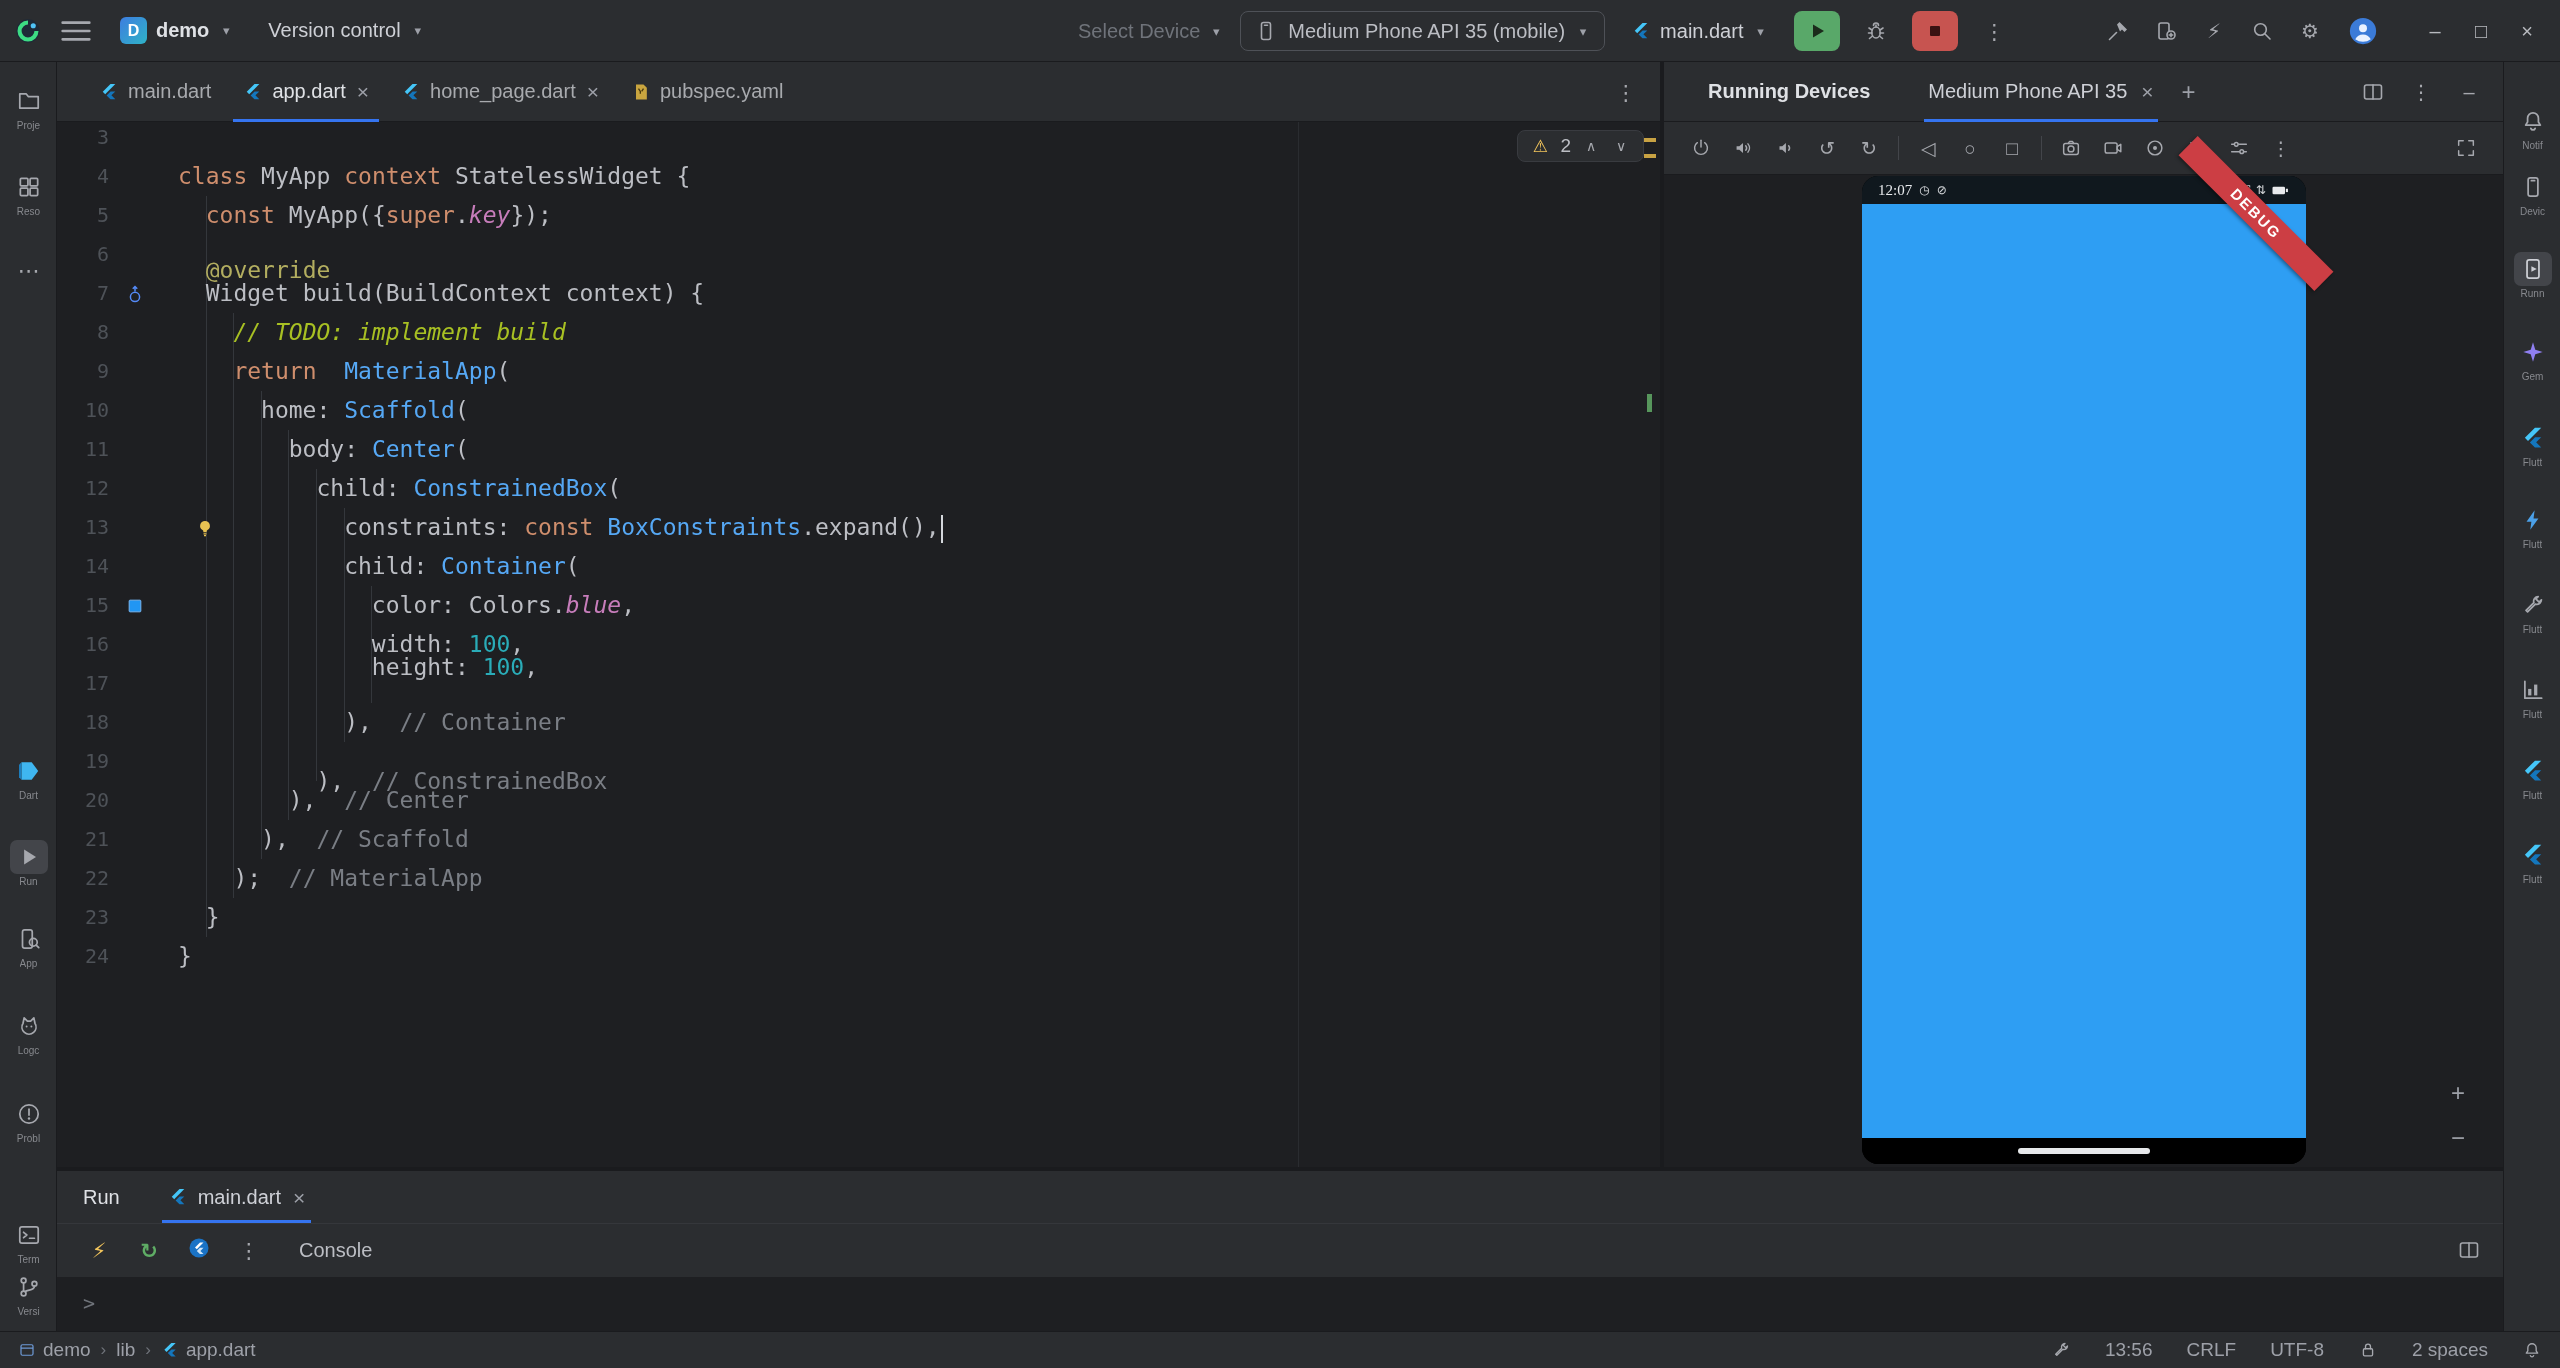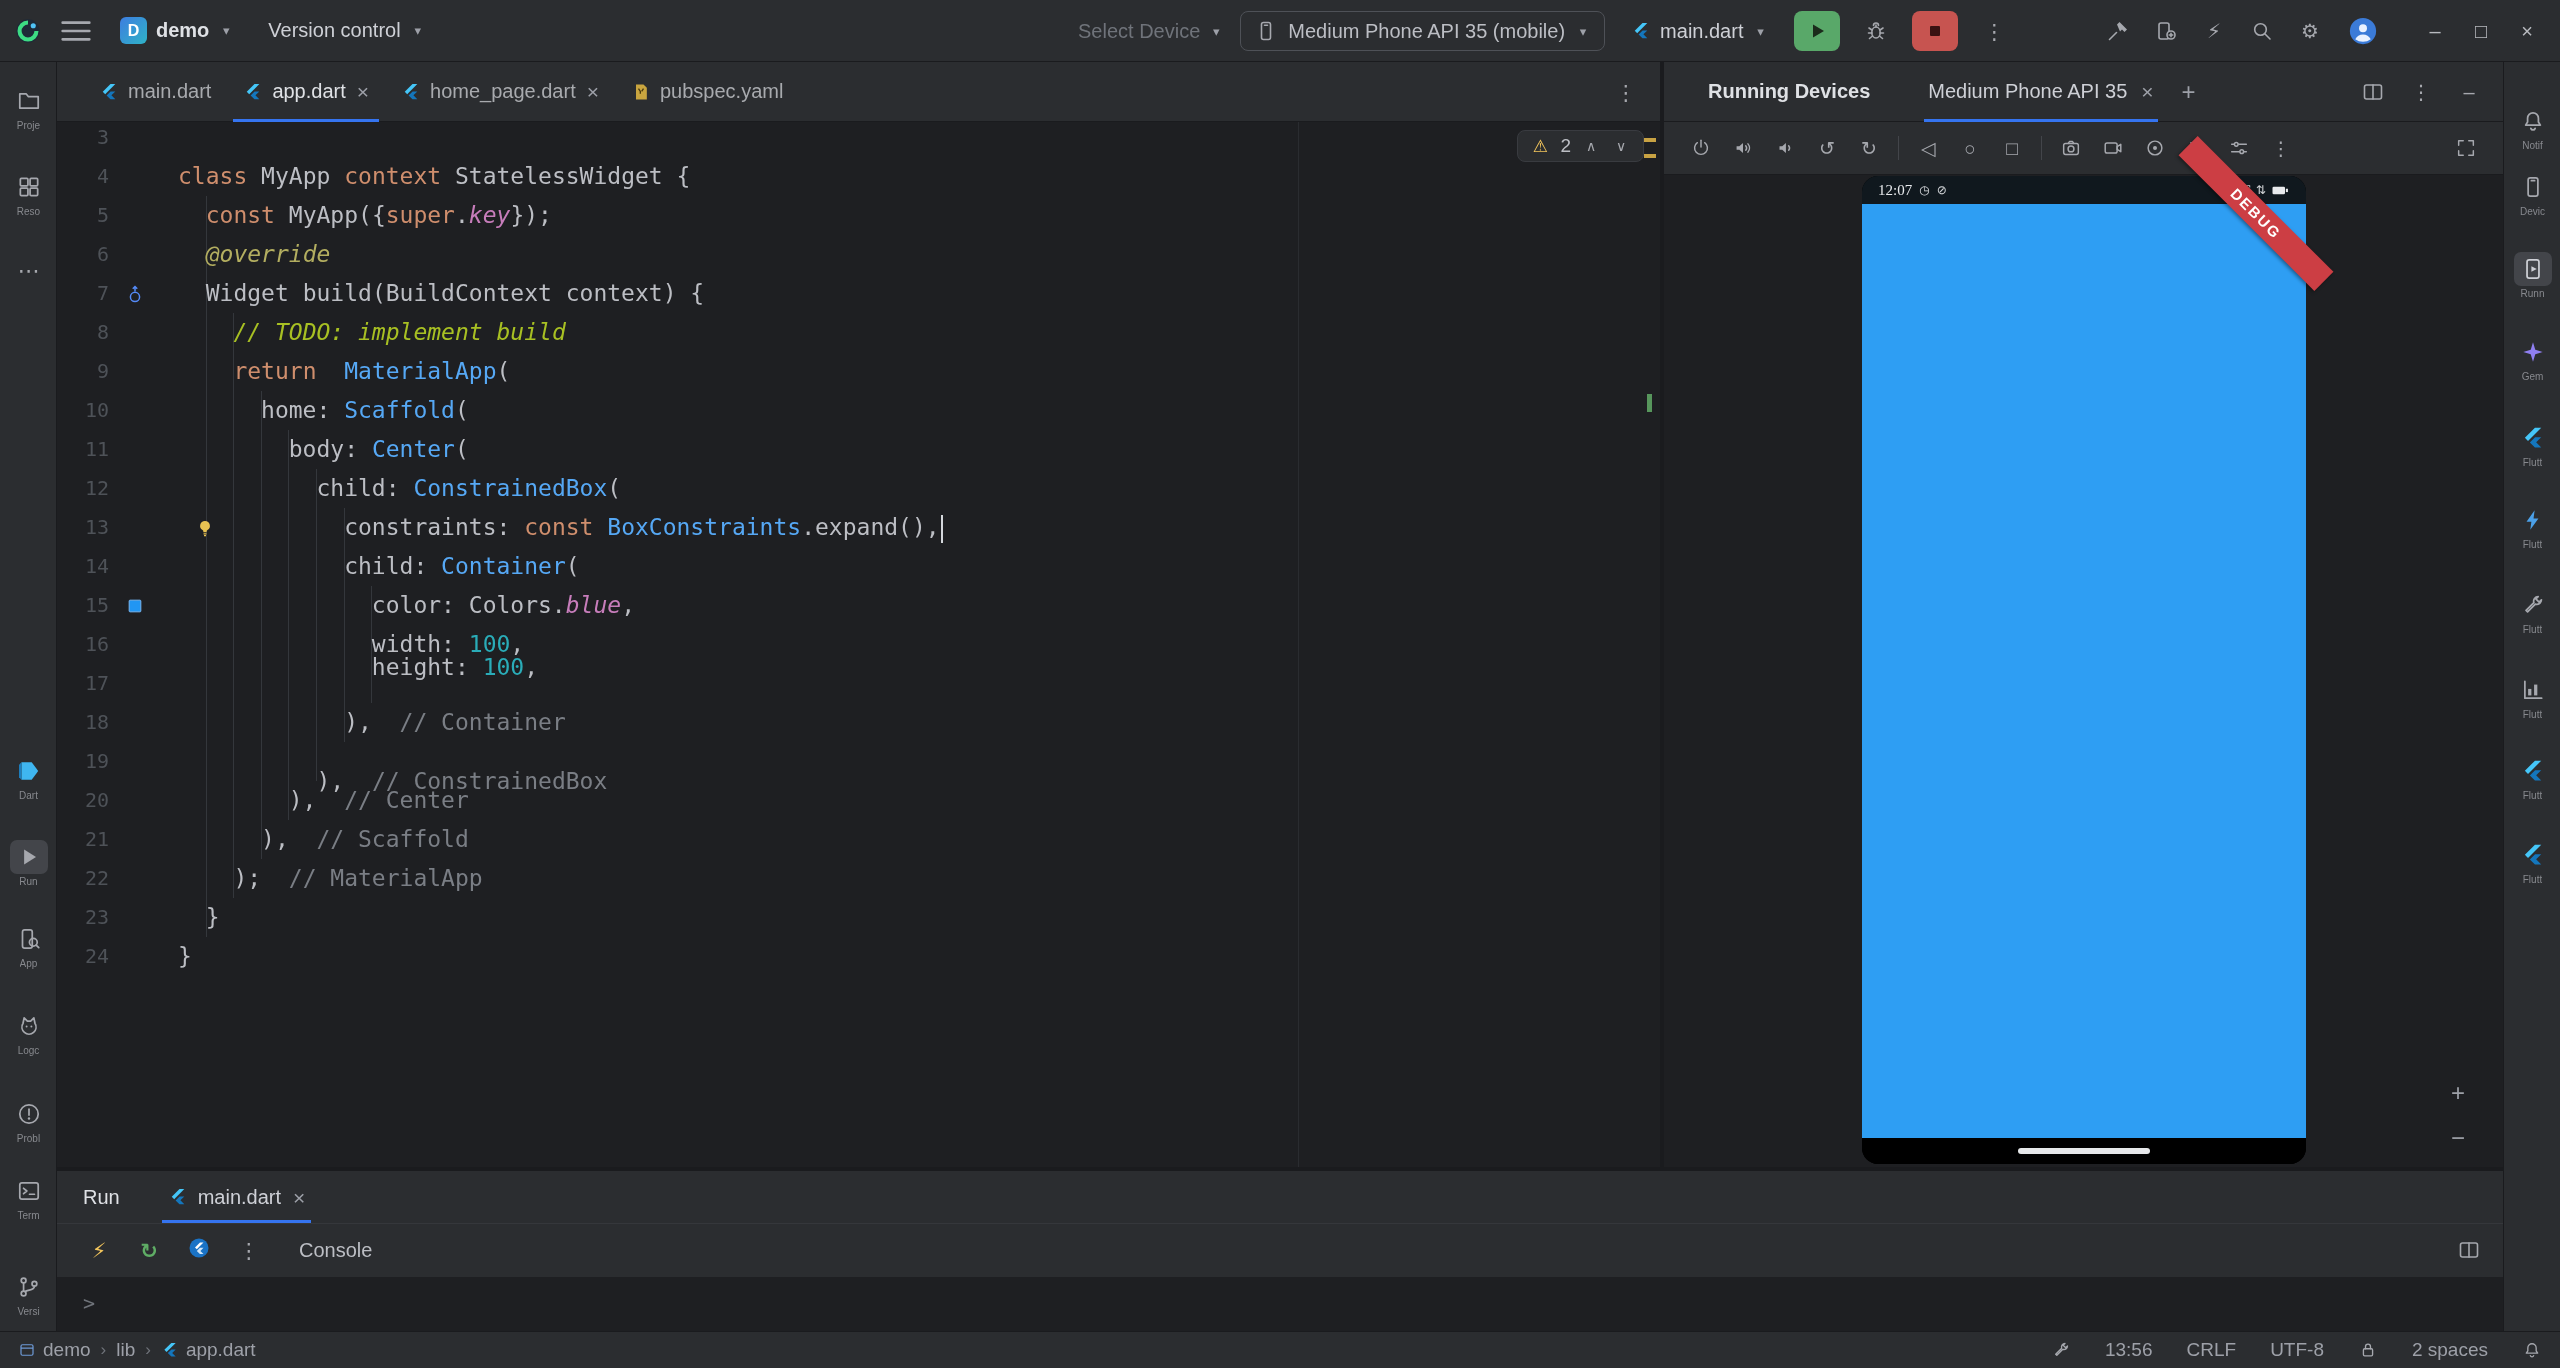--- a/index.html
+++ b/index.html
@@ -331,21 +331,21 @@
           <span class="icn" data-name="problems-icon">
             <svg viewBox="0 0 24 24">
               <circle cx="12" cy="12" r="8.5" stroke="#A6A8AE" stroke-width="1.6" fill="none" stroke-linecap="round" stroke-linejoin="round"></circle>
               <path d="M12 7.5v5.5" stroke="#A6A8AE" stroke-width="1.6" fill="none" stroke-linecap="round" stroke-linejoin="round"></path>
               <circle cx="12" cy="16.2" r="1.1" fill="#A6A8AE"></circle>
             </svg>
           </span>
         </span>
         <span class="slbl" data-name="stripe-label">Probl</span>
       </div>
-      <div class="stripe-item" data-name="tool-stripe-left-term-8" style="top: 1112px;">
+      <div class="stripe-item" data-name="tool-stripe-left-term-8" style="top: 1156px;">
         <span class="iwrap" data-name="stripe-icon-wrap">
           <span class="icn" data-name="terminal-icon">
             <svg viewBox="0 0 24 24">
               <rect x="3.5" y="4.5" width="17" height="15" rx="2" stroke="#A6A8AE" stroke-width="1.6" fill="none" stroke-linecap="round" stroke-linejoin="round"></rect>
               <path d="M7 9.5l3 2.5-3 2.5M12.5 15H17" stroke="#A6A8AE" stroke-width="1.6" fill="none" stroke-linecap="round" stroke-linejoin="round"></path>
             </svg>
           </span>
         </span>
         <span class="slbl" data-name="stripe-label">Term</span>
       </div>
@@ -552,21 +552,21 @@
           <div class="lnno" data-name="line-number" style="top: 659px;">20</div>
           <div class="lnno" data-name="line-number" style="top: 698px;">21</div>
           <div class="lnno" data-name="line-number" style="top: 737px;">22</div>
           <div class="lnno" data-name="line-number" style="top: 776px;">23</div>
           <div class="lnno" data-name="line-number" style="top: 815px;">24</div>
         </div>
       <div id="codelines" data-name="code-lines">
           <div class="cline" data-name="code-line-3" style="top: -4px;"></div>
           <div class="cline" data-name="code-line-4" style="top: 35px;"><span class="tk-keyword">class </span><span class="tk-plain">MyApp </span><span class="tk-keyword">context </span><span class="tk-plain">StatelessWidget {</span></div>
           <div class="cline" data-name="code-line-5" style="top: 74px;"><span class="tk-plain">  </span><span class="tk-keyword">const </span><span class="tk-plain">MyApp({</span><span class="tk-keyword">super</span><span class="tk-plain">.</span><span class="tk-field">key</span><span class="tk-plain">});</span></div>
-          <div class="cline" data-name="code-line-6" style="top: 113px; font-style: italic;"><span class="tk-plain">  </span><span class="tk-annotation">@override</span></div>
+          <div class="cline" data-name="code-line-6" style="top: 129px;"><span class="tk-plain">  </span><span class="tk-annotation">@override</span></div>
           <div class="cline" data-name="code-line-7" style="top: 152px;"><span class="tk-plain">  Widget </span><span class="tk-function">build</span><span class="tk-plain">(BuildContext context) {</span></div>
           <div class="cline" data-name="code-line-8" style="top: 191px;"><span class="tk-plain">    </span><span class="tk-todo">// TODO: implement build</span></div>
           <div class="cline" data-name="code-line-9" style="top: 230px;"><span class="tk-plain">    </span><span class="tk-keyword">return</span><span class="tk-plain">  </span><span class="tk-class">MaterialApp</span><span class="tk-plain">(</span></div>
           <div class="cline" data-name="code-line-10" style="top: 269px;"><span class="tk-plain">      home: </span><span class="tk-class">Scaffold</span><span class="tk-plain">(</span></div>
           <div class="cline" data-name="code-line-11" style="top: 308px;"><span class="tk-plain">        body: </span><span class="tk-class">Center</span><span class="tk-plain">(</span></div>
           <div class="cline" data-name="code-line-12" style="top: 347px;"><span class="tk-plain">          child: </span><span class="tk-class">ConstrainedBox</span><span class="tk-plain">(</span></div>
           <div class="cline" data-name="code-line-13" style="top: 386px;"><span class="tk-plain">            constraints: </span><span class="tk-keyword">const </span><span class="tk-class">BoxConstraints</span><span class="tk-plain">.expand(),</span><span class="caret" data-name="text-caret"></span></div>
           <div class="cline" data-name="code-line-14" style="top: 425px;"><span class="tk-plain">            child: </span><span class="tk-class">Container</span><span class="tk-plain">(</span></div>
           <div class="cline" data-name="code-line-15" style="top: 464px;"><span class="tk-plain">              color: Colors.</span><span class="tk-field">blue</span><span class="tk-plain">,</span></div>
           <div class="cline" data-name="code-line-16" style="top: 503px;"><span class="tk-plain">              width: </span><span class="tk-number">100</span><span class="tk-plain">,</span></div>

